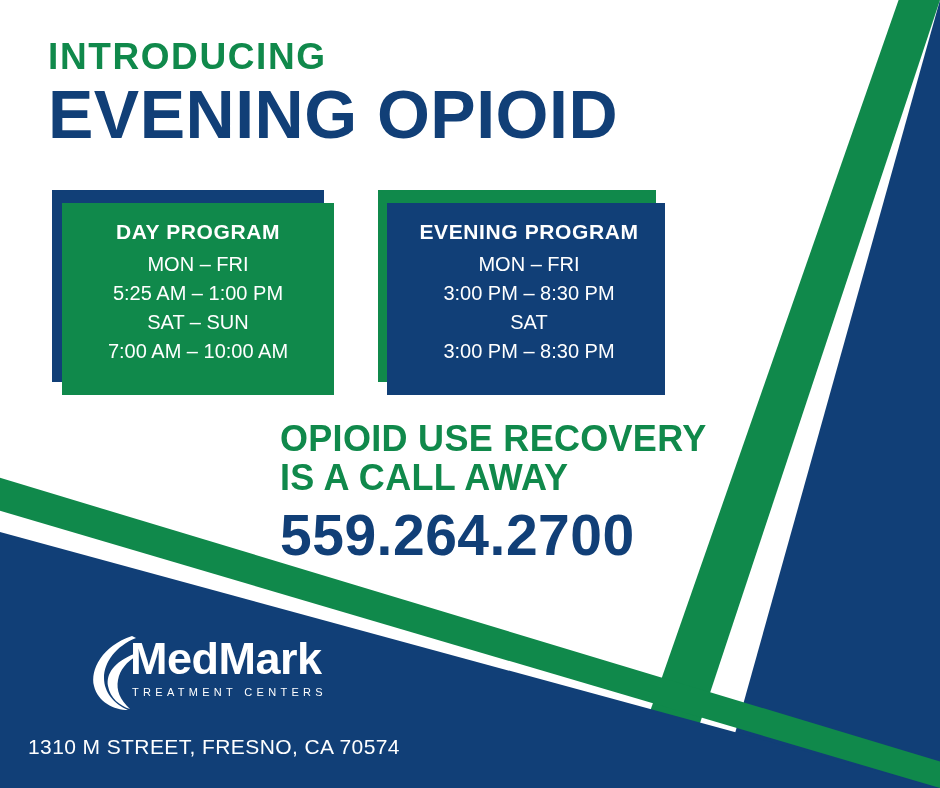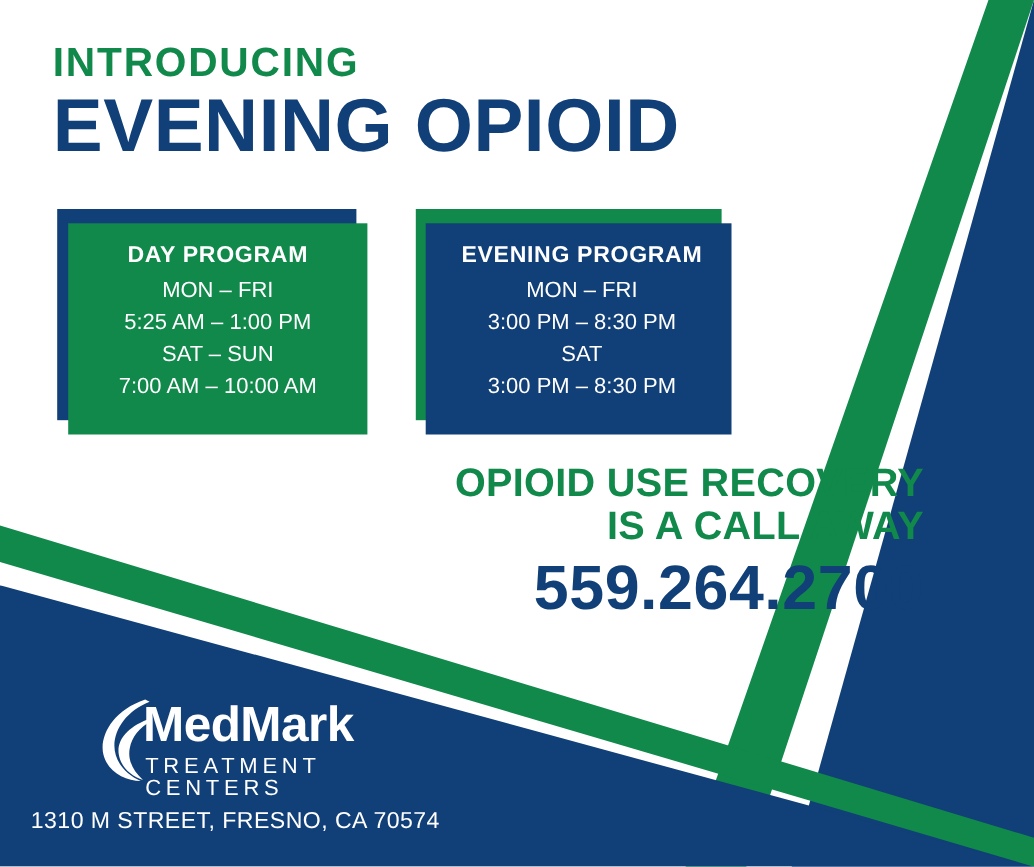--- a/index.html
+++ b/index.html
@@ -124,21 +124,21 @@
   #evening-card { left: 330px; top: 0; width: 300px; height: 205px; }
   #evening-card .shadow-block { background: #10894b; width: 278px; height: 192px; left: 0; top: 0; }
   #evening-card .front { background: #113f77; width: 278px; height: 192px; left: 9px; top: 13px; padding-left: 16px; }
 
   
   .cta {
     position: absolute;
     top: 420px;
     left: 280px;
     width: 560px;
-    text-align: right;
+    text-align: left;
   }
   .cta-line {
     color: #10894b;
     font-size: 36px;
     font-weight: bold;
     letter-spacing: 0.3px;
     line-height: 1.08;
     margin: 0;
   }
   .phone {
@@ -172,21 +172,21 @@
     color: #ffffff;
   }
   .logo-name {
     font-size: 45px;
     font-weight: bold;
     line-height: 1;
     letter-spacing: -0.5px;
     margin: 0;
   }
   .logo-sub {
-    font-size: 20px;
+    font-size: 11px;
     letter-spacing: 4.3px;
     line-height: 1;
     margin: 6px 0 0 2px;
     font-weight: normal;
   }
 
   .address {
     position: absolute;
     left: 28px;
     top: 735px;

